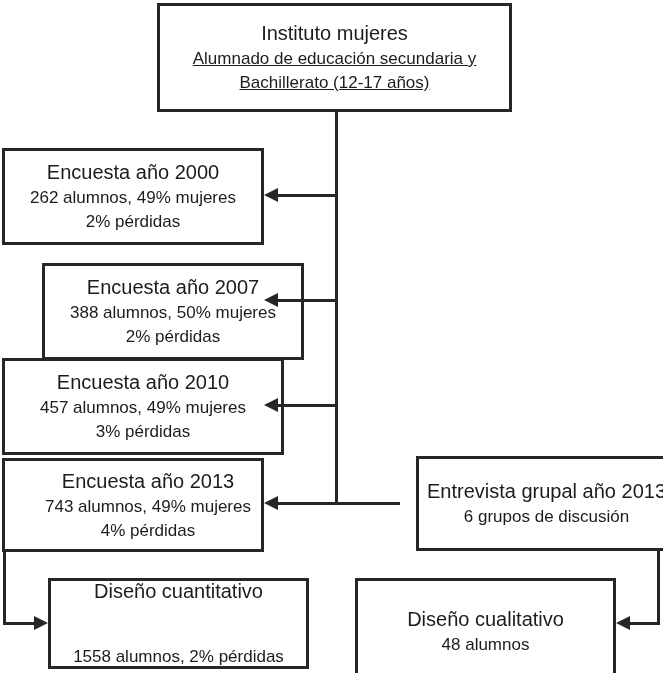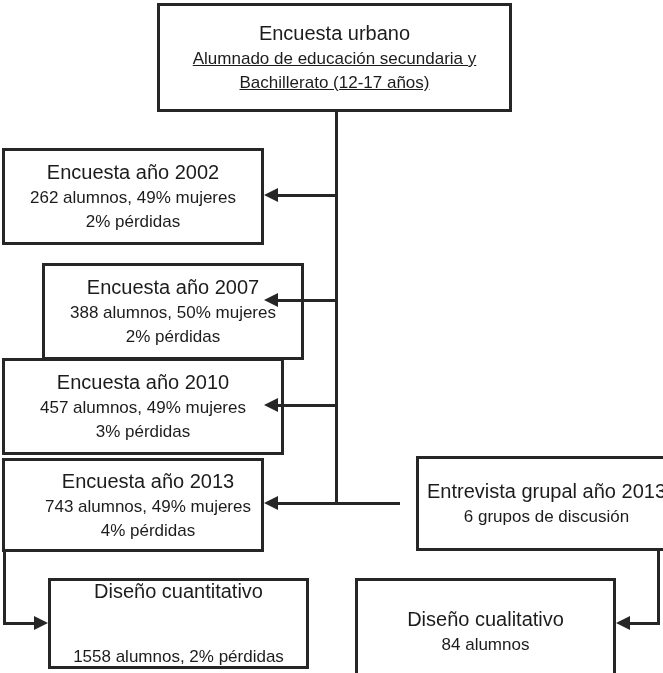--- a/index.html
+++ b/index.html
@@ -86,26 +86,26 @@
   #qual-vert-line      { left: 657px; top: 549px; width: 3px;  height: 76px; }
   #qual-horiz-line     { left: 629px; top: 622px; width: 31px; height: 3px; }
   #arrow-qualitative   { left: 616px; top: 616px; }
 </style>
 </head>
 <body>
 
 <div id="canvas">
 
   <div class="box" id="root-box">
-    <div class="box-title">Encuesta urbano</div>
+    <div class="box-title">Instituto mujeres</div>
     <div class="box-sub root-sub">Alumnado de educación secundaria y Bachillerato (12-17 años)</div>
   </div>
 
   <div class="box" id="survey-2004-box">
-    <div class="box-title">Encuesta año 2002</div>
+    <div class="box-title">Encuesta año 2000</div>
     <div class="box-sub">262 alumnos, 49% mujeres</div>
     <div class="box-sub">2% pérdidas</div>
   </div>
 
   <div class="box" id="survey-2007-box">
     <div class="box-title">Encuesta año 2007</div>
     <div class="box-sub">388 alumnos, 50% mujeres</div>
     <div class="box-sub">2% pérdidas</div>
   </div>
 
@@ -126,21 +126,21 @@
     <div class="box-sub">6 grupos de discusión</div>
   </div>
 
   <div class="box" id="quantitative-box">
     <div class="box-title">Diseño cuantitativo</div>
     <div class="box-sub">1558 alumnos, 2% pérdidas</div>
   </div>
 
   <div class="box" id="qualitative-box">
     <div class="box-title">Diseño cualitativo</div>
-    <div class="box-sub">84 alumnos</div>
+    <div class="box-sub">48 alumnos</div>
   </div>
 
   <div class="line" id="trunk-line"></div>
 
   <div class="line" id="branch-2004-line"></div>
   <div class="arrow arrow-left" id="arrow-2004"></div>
 
   <div class="line" id="branch-2007-line"></div>
   <div class="arrow arrow-left" id="arrow-2007"></div>
 

